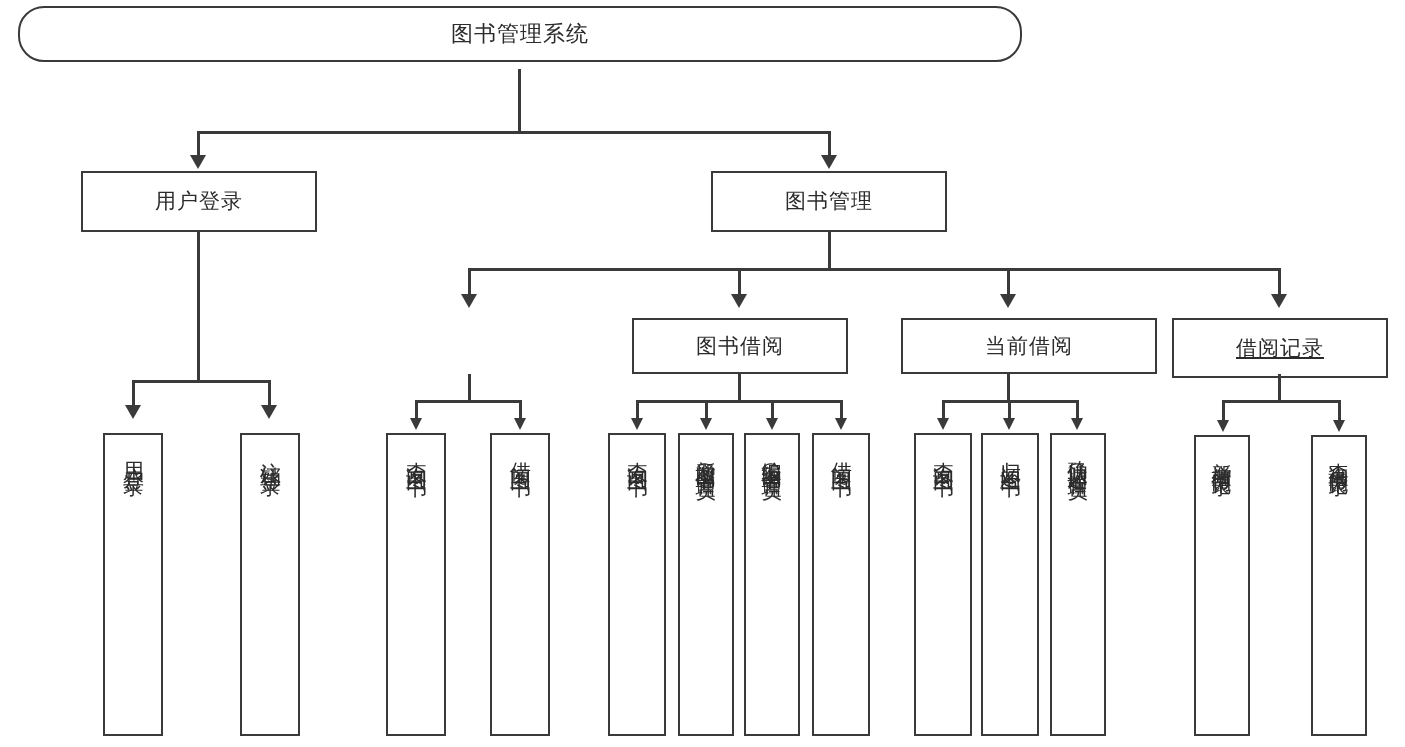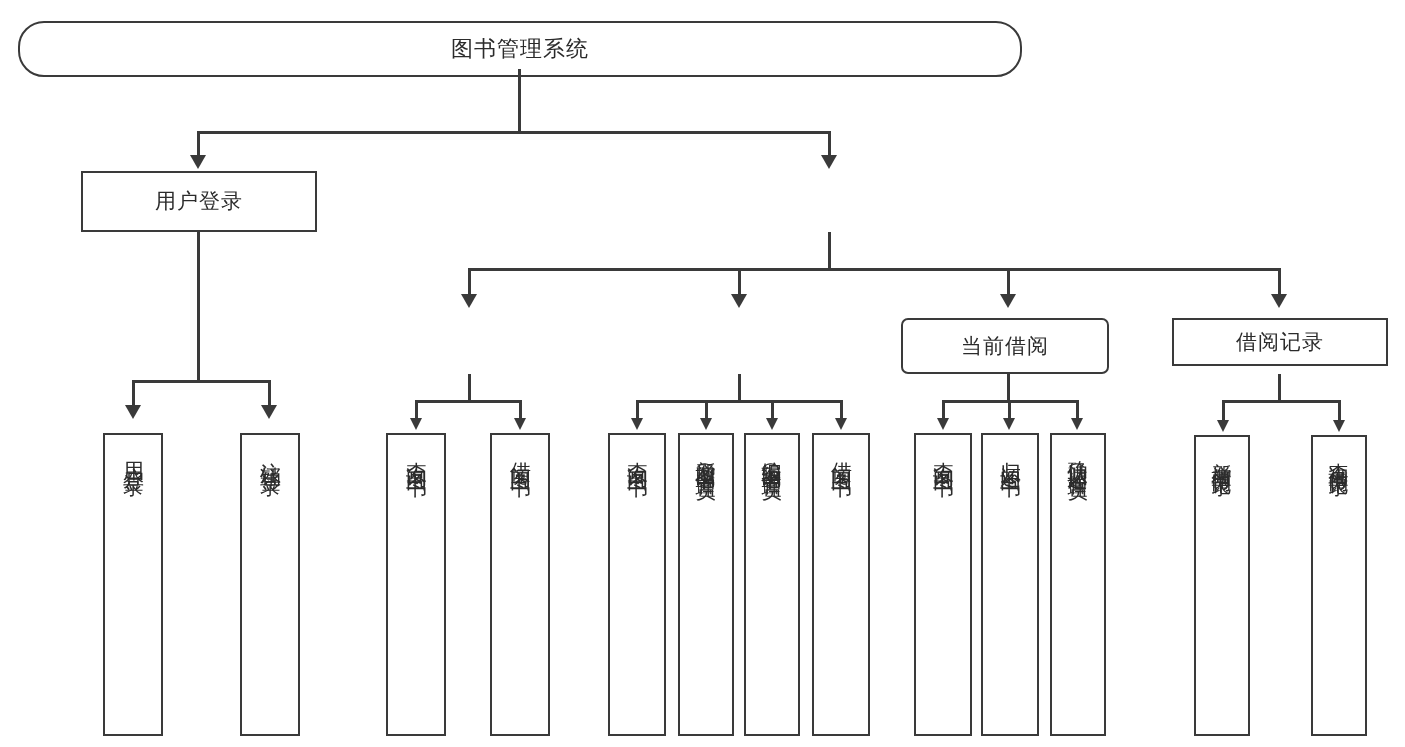--- a/index.html
+++ b/index.html
@@ -90,60 +90,66 @@
     letter-spacing: 0.5px;
     white-space: nowrap;
     pointer-events: none;
   }
 </style>
 </head>
 <body>
 
 <div id="diagram-root">
 
-  <div class="node root horiz" style="left:18px; top:21px; width:1004px; height:56px;border-radius:26px;">
+  <div class="node root horiz" style="left:18px; top:6px; width:1004px; height:56px;border-radius:26px;">
     <span class="node-label">图书管理系统</span>
   </div>
 
   <div class="conn v" style="left:518px; top:69px; height:62px;"></div>
 
   <div class="conn h" style="left:197px; top:131px; width:634px;"></div>
 
   <div class="conn v" style="left:197px; top:131px; height:26px;"></div>
   <div class="arrow" style="left:190px; top:155px;"></div>
   <div class="conn v" style="left:828px; top:131px; height:26px;"></div>
   <div class="arrow" style="left:821px; top:155px;"></div>
 
   <div class="node horiz" style="left:81px; top:171px; width:236px; height:61px;">
     <span class="node-label">用户登录</span>
   </div>
 
+  <div class="node horiz" style="left:711px; top:171px; width:236px; height:61px;">
+    <span class="node-label">图书管理</span>
+  </div>
 
   <div class="conn v" style="left:197px; top:232px; height:150px;"></div>
   <div class="conn h" style="left:132px; top:380px; width:138px;"></div>
   <div class="conn v" style="left:132px; top:380px; height:27px;"></div>
   <div class="arrow" style="left:125px; top:405px;"></div>
   <div class="conn v" style="left:268px; top:380px; height:27px;"></div>
   <div class="arrow" style="left:261px; top:405px;"></div>
 
   <div class="conn v" style="left:828px; top:232px; height:38px;"></div>
   <div class="conn h" style="left:468px; top:268px; width:813px;"></div>
   <div class="conn v" style="left:468px; top:268px; height:28px;"></div>
   <div class="arrow" style="left:461px; top:294px;"></div>
   <div class="conn v" style="left:738px; top:268px; height:28px;"></div>
   <div class="arrow" style="left:731px; top:294px;"></div>
   <div class="conn v" style="left:1007px; top:268px; height:28px;"></div>
   <div class="arrow" style="left:1000px; top:294px;"></div>
   <div class="conn v" style="left:1278px; top:268px; height:28px;"></div>
   <div class="arrow" style="left:1271px; top:294px;"></div>
 
-  <div class="node horiz" style="left:901px; top:318px; width:208px; height:56px;border-radius:7px;">
+  <div class="node horiz" style="left:632px; top:318px; width:216px; height:56px;">
+    <span class="node-label">图书借阅</span>
+  </div>
+  <div class="node horiz" style="left:901px; top:318px; width:256px; height:56px;">
     <span class="node-label">当前借阅</span>
   </div>
-  <div class="node horiz" style="left:1172px; top:318px; width:216px; height:48px;">
+  <div class="node horiz" style="left:1172px; top:318px; width:216px; height:60px;text-decoration:underline;">
     <span class="node-label">借阅记录</span>
   </div>
 
   <div class="conn v" style="left:468px; top:374px; height:28px;"></div>
   <div class="conn h" style="left:415px; top:400px; width:107px;"></div>
   <div class="conn v" style="left:415px; top:400px; height:20px;"></div>
   <div class="arrow slim" style="left:410px; top:418px;"></div>
   <div class="conn v" style="left:519px; top:400px; height:20px;"></div>
   <div class="arrow slim" style="left:514px; top:418px;"></div>
 

